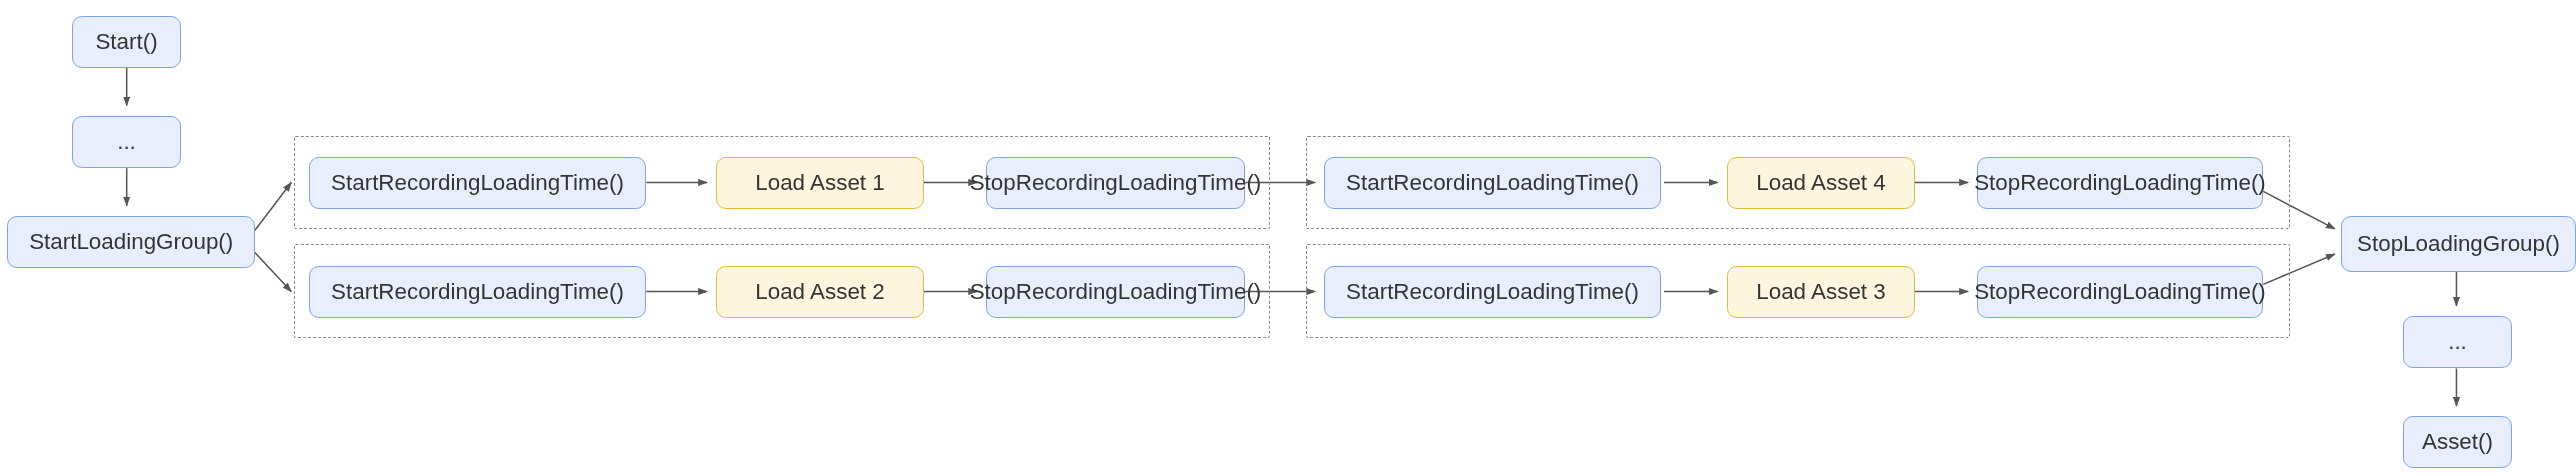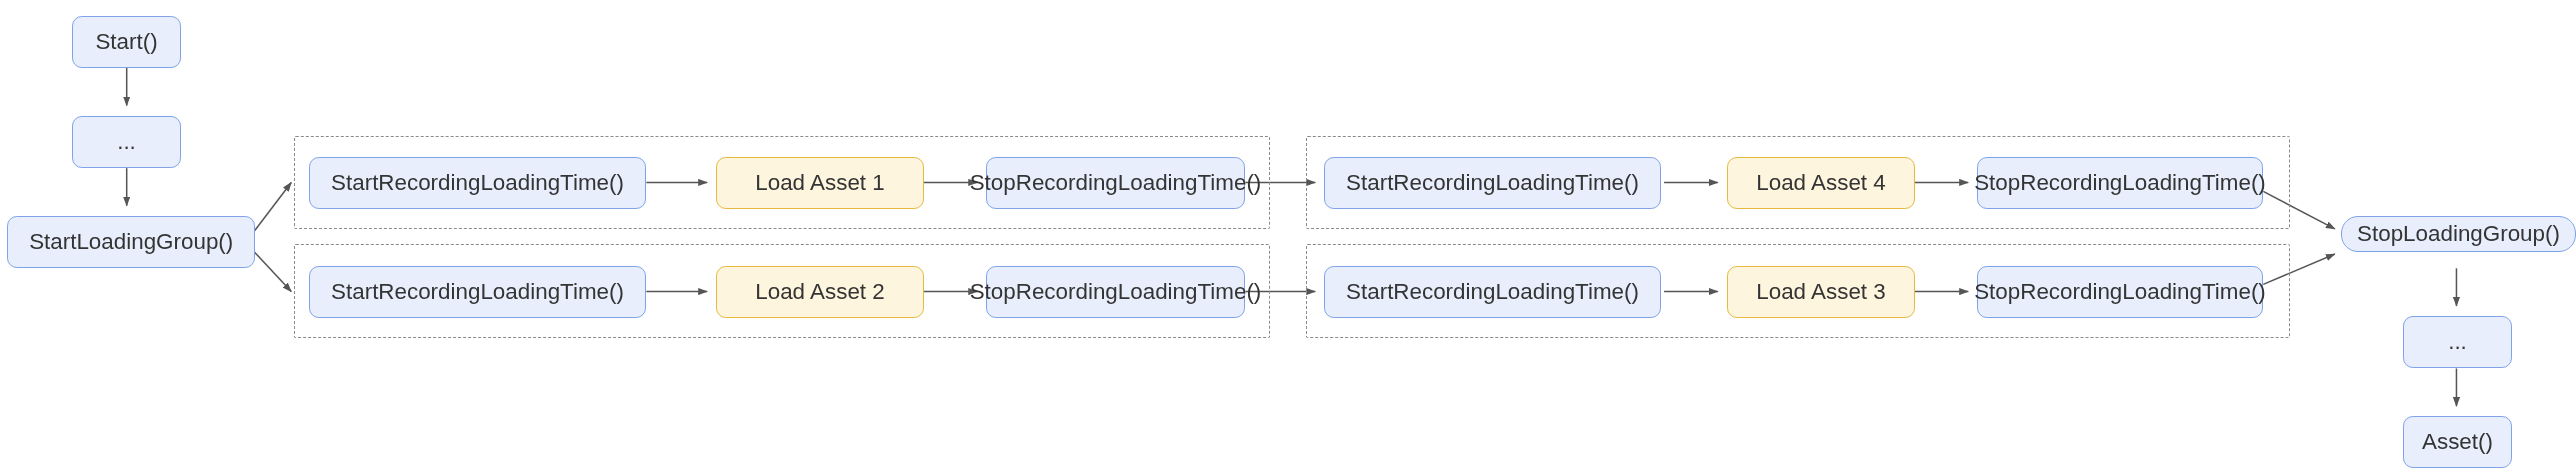--- a/index.html
+++ b/index.html
@@ -119,21 +119,21 @@
   <div class="node blue" style="left:1324px;top:266px;width:337px;height:52px;">
     <span>StartRecordingLoadingTime()</span>
   </div>
   <div class="node yellow" style="left:1727px;top:266px;width:188px;height:52px;">
     <span>Load Asset 3</span>
   </div>
   <div class="node blue" style="left:1977px;top:266px;width:286px;height:52px;">
     <span>StopRecordingLoadingTime()</span>
   </div>
 
-  <div class="node blue" style="left:2341px;top:216px;width:235px;height:36px;border-radius:17px;">
+  <div class="node blue" style="left:2341px;top:216px;width:235px;height:56px;">
     <span>StopLoadingGroup()</span>
   </div>
   <div class="node blue" style="left:2403px;top:316px;width:109px;height:52px;">
     <span>...</span>
   </div>
   <div class="node blue" style="left:2403px;top:416px;width:109px;height:52px;">
     <span>Asset()</span>
   </div>
 
 </div>

